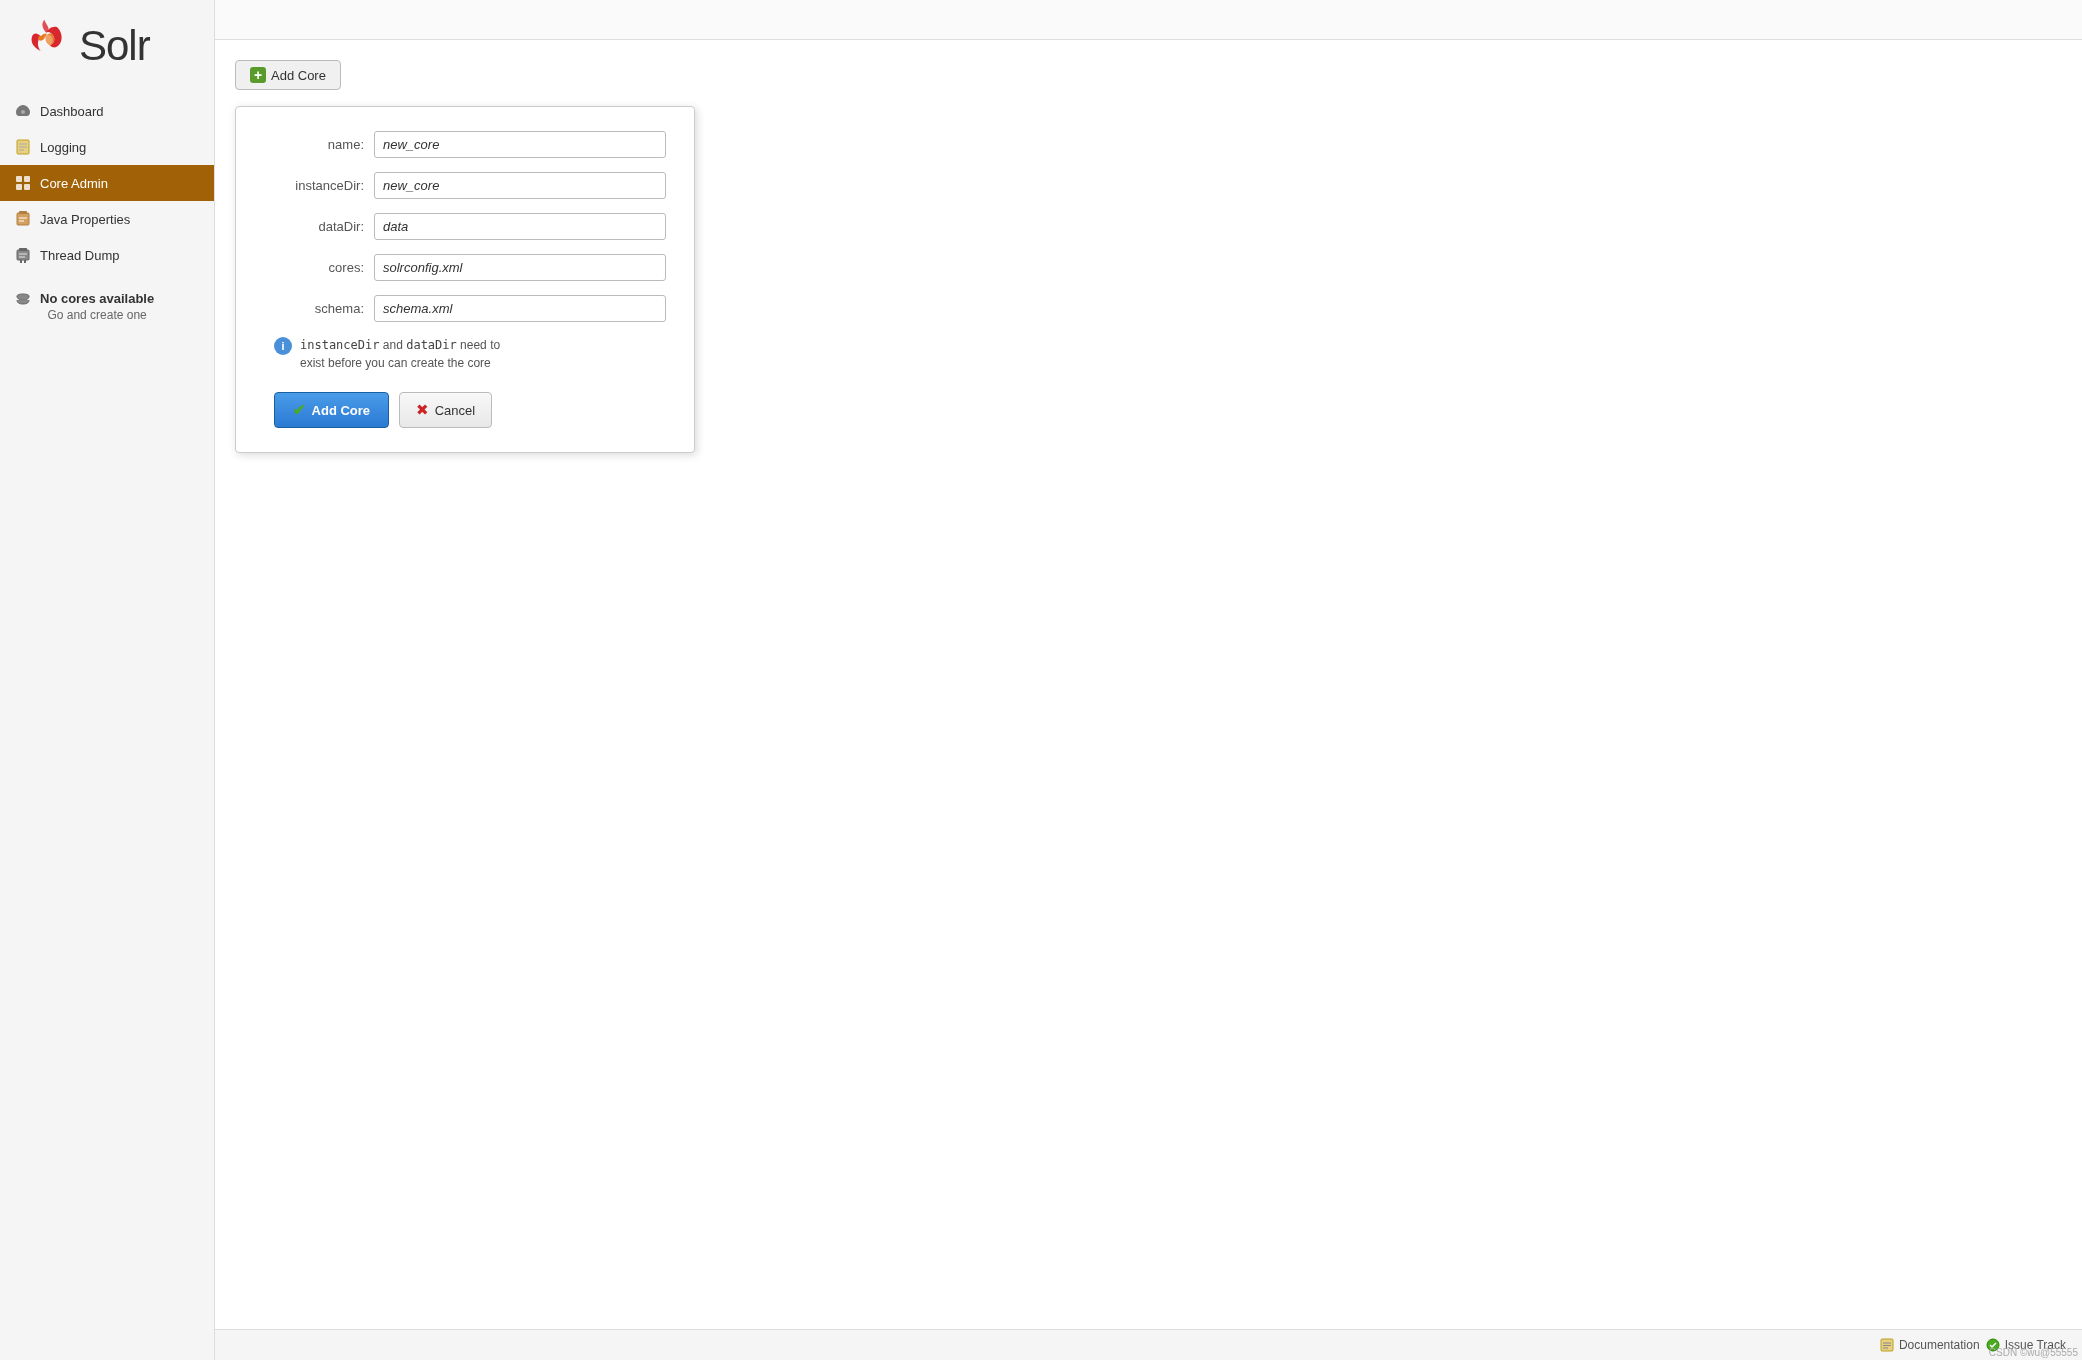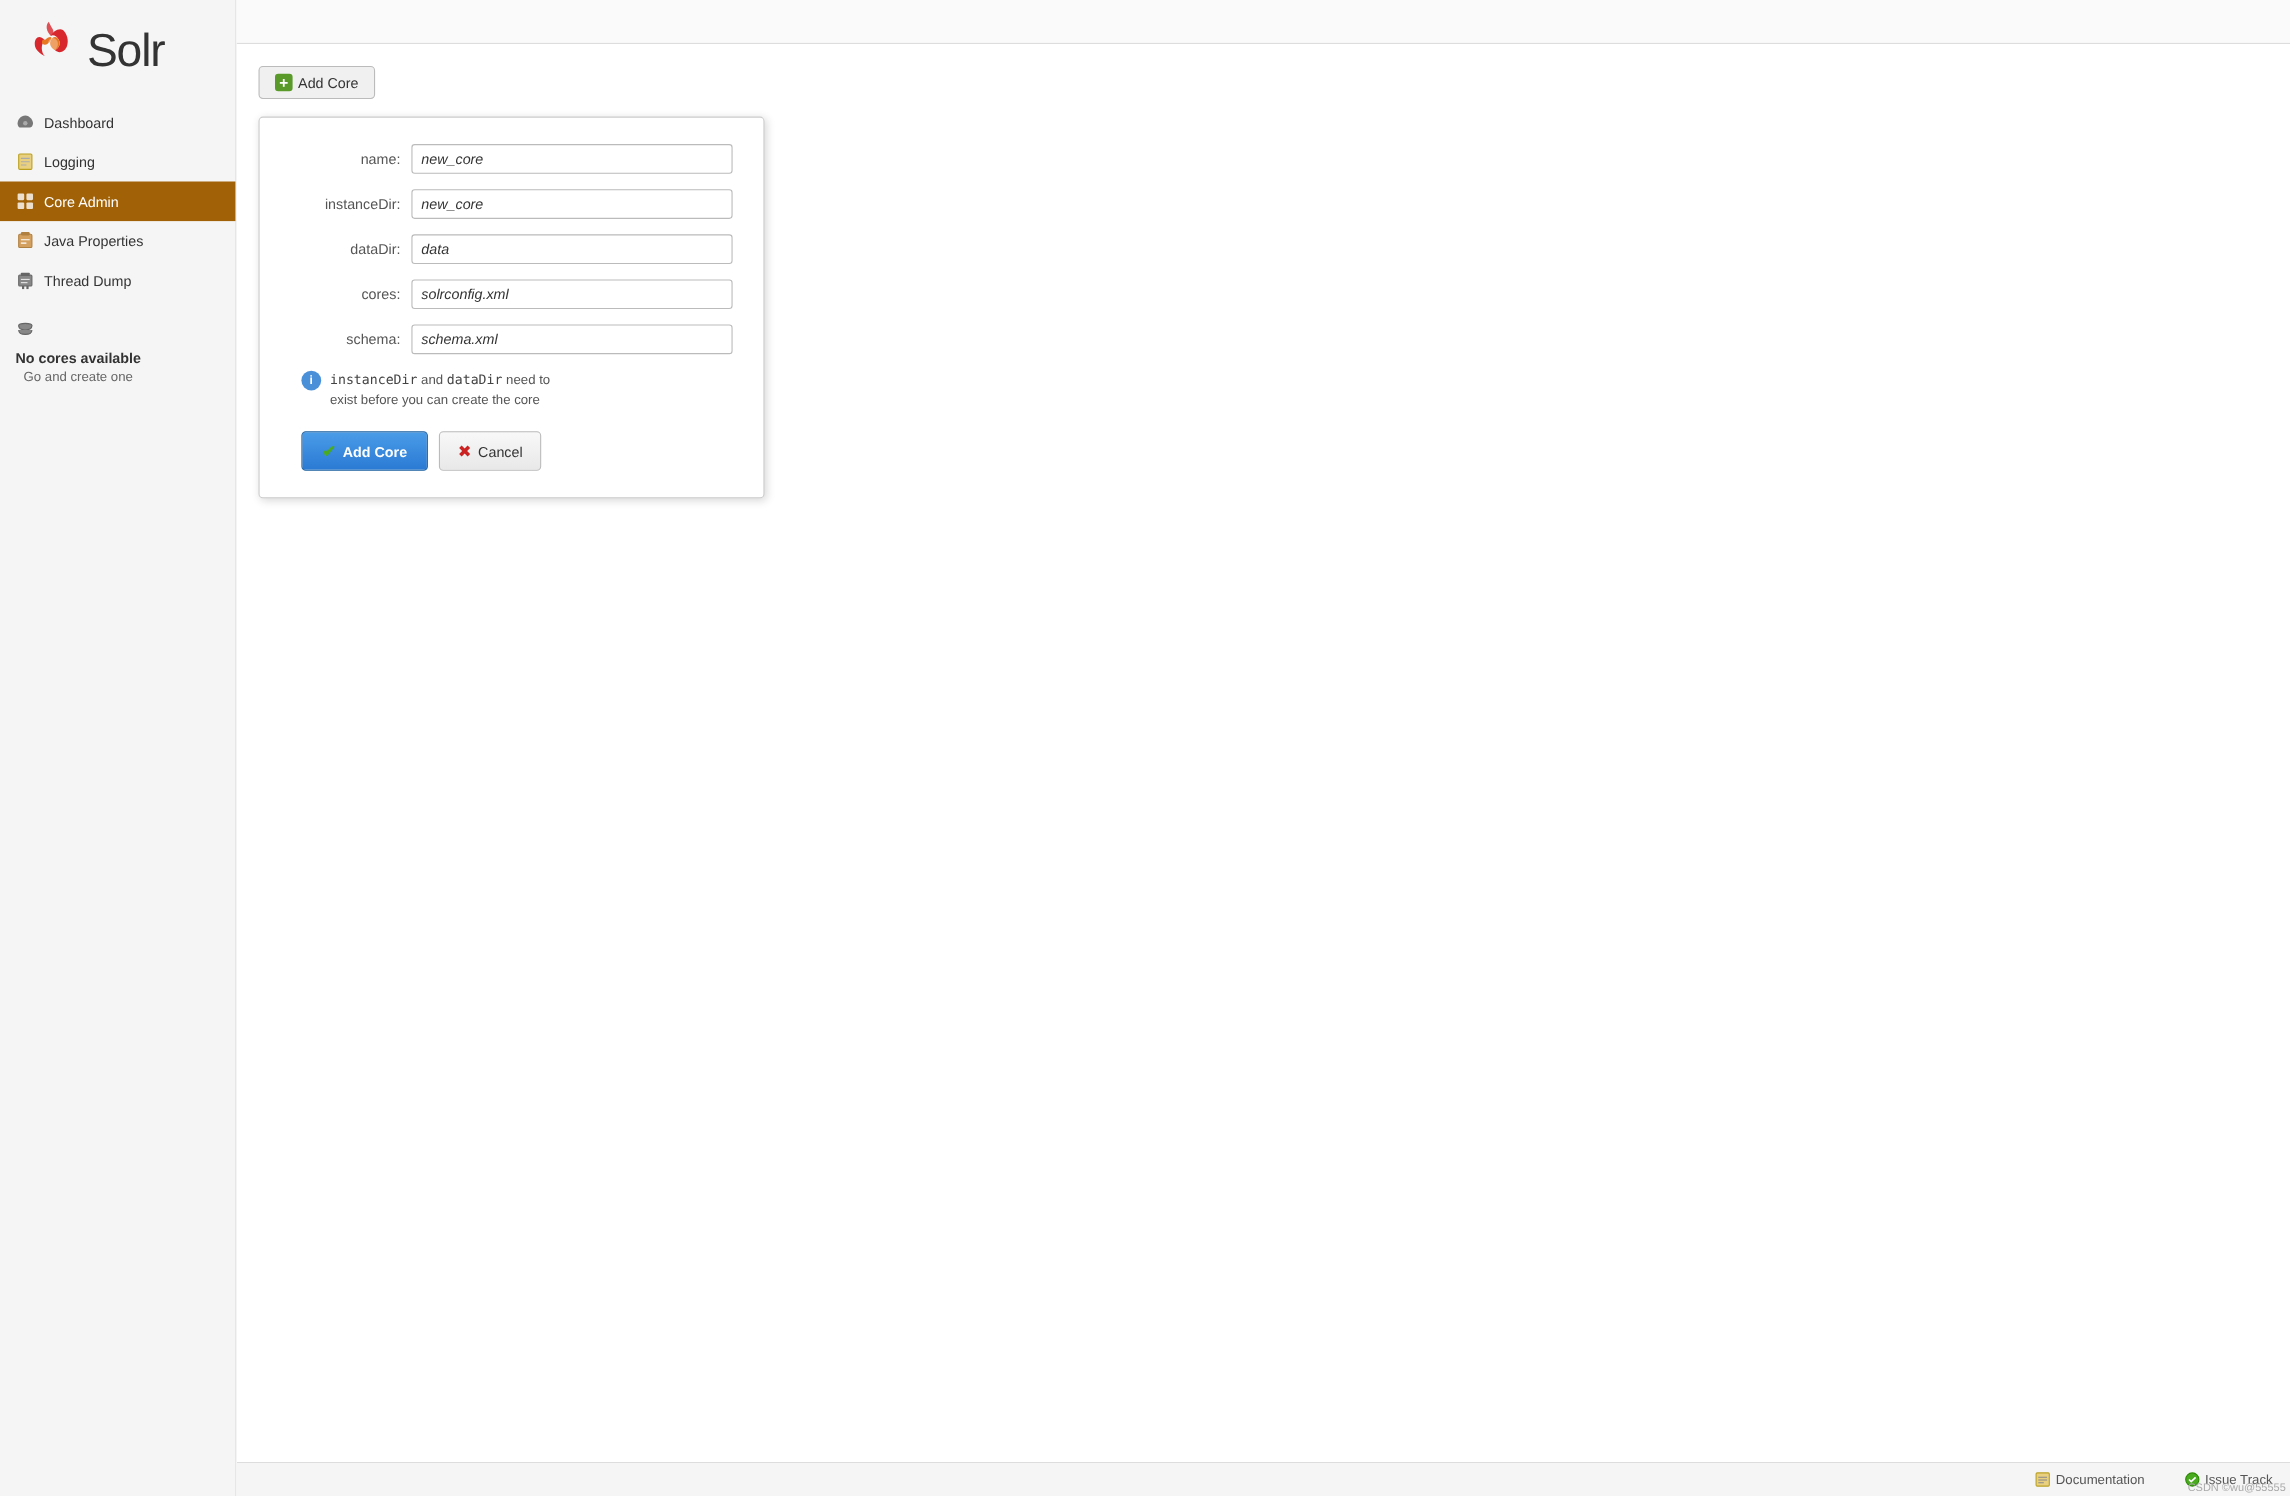--- a/index.html
+++ b/index.html
@@ -71,21 +71,20 @@
       align-items: center;
       justify-content: center;
     }
 
     #no-cores-section {
       padding: 14px 14px 0 14px;
       display: flex;
       align-items: flex-start;
       gap: 8px;
       margin-top: 4px;
-      flex-direction: column;
     }
 
     #no-cores-icon {
       width: 18px;
       height: 18px;
       flex-shrink: 0;
       margin-top: 1px;
     }
 
     #no-cores-text-area {
@@ -274,21 +273,21 @@
       position: fixed;
       bottom: 0;
       right: 0;
       width: calc(100% - 215px);
       background: #f5f5f5;
       border-top: 1px solid #ddd;
       padding: 8px 16px;
       display: flex;
       justify-content: flex-end;
       align-items: center;
-      gap: 36px;
+      gap: 6px;
       font-size: 12px;
       color: #555;
     }
 
     #footer-doc {
       display: flex;
       align-items: center;
       gap: 5px;
       cursor: pointer;
       color: #555;

